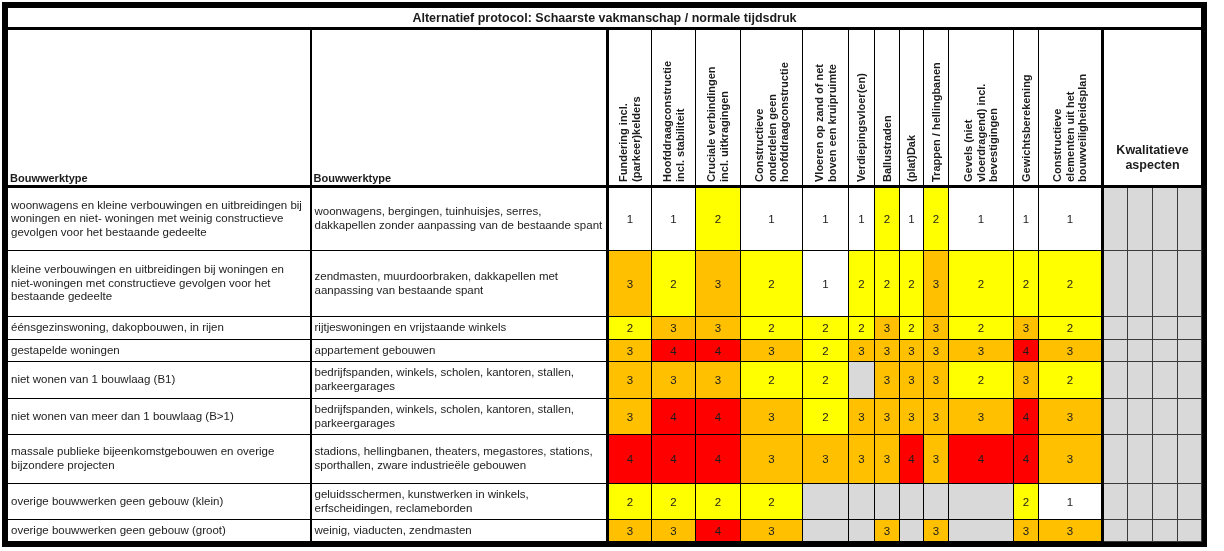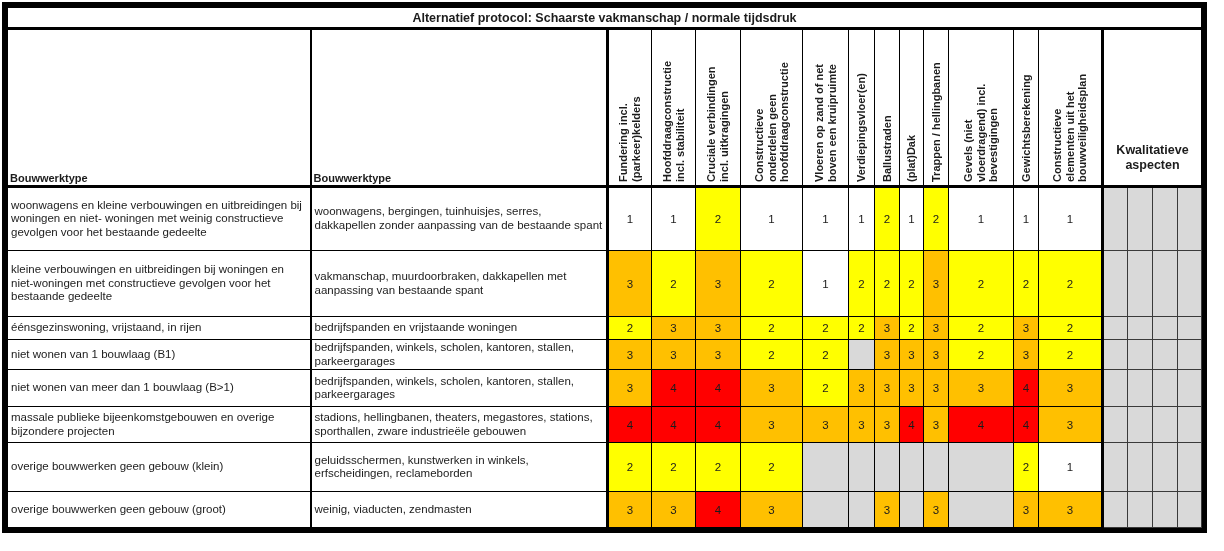--- a/index.html
+++ b/index.html
@@ -111,53 +111,73 @@
           <td class="val" style="background-color: rgb(255, 255, 255);">1</td>
           <td class="val" style="background-color: rgb(255, 255, 255);">1</td>
           <td class="val sep-crit" style="background-color: rgb(255, 255, 255);">1</td>
           <td class="kwal" style="background-color: rgb(217, 217, 217);"></td>
           <td class="kwal" style="background-color: rgb(217, 217, 217);"></td>
           <td class="kwal" style="background-color: rgb(217, 217, 217);"></td>
           <td class="kwal" style="background-color: rgb(217, 217, 217);"></td>
         </tr>
         <tr>
           <td class="lbl sep-bwt">kleine verbouwingen en uitbreidingen bij woningen en niet-woningen met constructieve gevolgen voor het bestaande gedeelte</td>
-          <td class="lbl sep-vb">vakmanschap, muurdoorbraken, dakkapellen met aanpassing van bestaande spant</td>
+          <td class="lbl sep-vb">zendmasten, muurdoorbraken, dakkapellen met aanpassing van bestaande spant</td>
           <td class="val" style="background-color: rgb(255, 192, 0);">3</td>
           <td class="val" style="background-color: rgb(255, 255, 0);">2</td>
           <td class="val" style="background-color: rgb(255, 192, 0);">3</td>
           <td class="val" style="background-color: rgb(255, 255, 0);">2</td>
           <td class="val" style="background-color: rgb(255, 255, 255);">1</td>
           <td class="val" style="background-color: rgb(255, 255, 0);">2</td>
           <td class="val" style="background-color: rgb(255, 255, 0);">2</td>
           <td class="val" style="background-color: rgb(255, 255, 0);">2</td>
           <td class="val" style="background-color: rgb(255, 192, 0);">3</td>
           <td class="val" style="background-color: rgb(255, 255, 0);">2</td>
           <td class="val" style="background-color: rgb(255, 255, 0);">2</td>
           <td class="val sep-crit" style="background-color: rgb(255, 255, 0);">2</td>
           <td class="kwal" style="background-color: rgb(217, 217, 217);"></td>
           <td class="kwal" style="background-color: rgb(217, 217, 217);"></td>
           <td class="kwal" style="background-color: rgb(217, 217, 217);"></td>
           <td class="kwal" style="background-color: rgb(217, 217, 217);"></td>
         </tr>
         <tr>
-          <td class="lbl sep-bwt">éénsgezinswoning, vrijstaand, in rijen</td>
-          <td class="lbl sep-vb">bedrijfspanden en vrijstaande woningen</td>
+          <td class="lbl sep-bwt">éénsgezinswoning, dakopbouwen, in rijen</td>
+          <td class="lbl sep-vb">rijtjeswoningen en vrijstaande winkels</td>
           <td class="val" style="background-color: rgb(255, 255, 0);">2</td>
           <td class="val" style="background-color: rgb(255, 192, 0);">3</td>
           <td class="val" style="background-color: rgb(255, 192, 0);">3</td>
           <td class="val" style="background-color: rgb(255, 255, 0);">2</td>
           <td class="val" style="background-color: rgb(255, 255, 0);">2</td>
           <td class="val" style="background-color: rgb(255, 255, 0);">2</td>
           <td class="val" style="background-color: rgb(255, 192, 0);">3</td>
           <td class="val" style="background-color: rgb(255, 255, 0);">2</td>
           <td class="val" style="background-color: rgb(255, 192, 0);">3</td>
           <td class="val" style="background-color: rgb(255, 255, 0);">2</td>
           <td class="val" style="background-color: rgb(255, 192, 0);">3</td>
           <td class="val sep-crit" style="background-color: rgb(255, 255, 0);">2</td>
+          <td class="kwal" style="background-color: rgb(217, 217, 217);"></td>
+          <td class="kwal" style="background-color: rgb(217, 217, 217);"></td>
+          <td class="kwal" style="background-color: rgb(217, 217, 217);"></td>
+          <td class="kwal" style="background-color: rgb(217, 217, 217);"></td>
+        </tr>
+        <tr>
+          <td class="lbl sep-bwt">gestapelde woningen</td>
+          <td class="lbl sep-vb">appartement gebouwen</td>
+          <td class="val" style="background-color: rgb(255, 192, 0);">3</td>
+          <td class="val" style="background-color: rgb(255, 0, 0);">4</td>
+          <td class="val" style="background-color: rgb(255, 0, 0);">4</td>
+          <td class="val" style="background-color: rgb(255, 192, 0);">3</td>
+          <td class="val" style="background-color: rgb(255, 255, 0);">2</td>
+          <td class="val" style="background-color: rgb(255, 192, 0);">3</td>
+          <td class="val" style="background-color: rgb(255, 192, 0);">3</td>
+          <td class="val" style="background-color: rgb(255, 192, 0);">3</td>
+          <td class="val" style="background-color: rgb(255, 192, 0);">3</td>
+          <td class="val" style="background-color: rgb(255, 192, 0);">3</td>
+          <td class="val" style="background-color: rgb(255, 0, 0);">4</td>
+          <td class="val sep-crit" style="background-color: rgb(255, 192, 0);">3</td>
           <td class="kwal" style="background-color: rgb(217, 217, 217);"></td>
           <td class="kwal" style="background-color: rgb(217, 217, 217);"></td>
           <td class="kwal" style="background-color: rgb(217, 217, 217);"></td>
           <td class="kwal" style="background-color: rgb(217, 217, 217);"></td>
         </tr>
         <tr>
           <td class="lbl sep-bwt">niet wonen van 1 bouwlaag (B1)</td>
           <td class="lbl sep-vb">bedrijfspanden, winkels, scholen, kantoren, stallen, parkeergarages</td>
           <td class="val" style="background-color: rgb(255, 192, 0);">3</td>
           <td class="val" style="background-color: rgb(255, 192, 0);">3</td>

